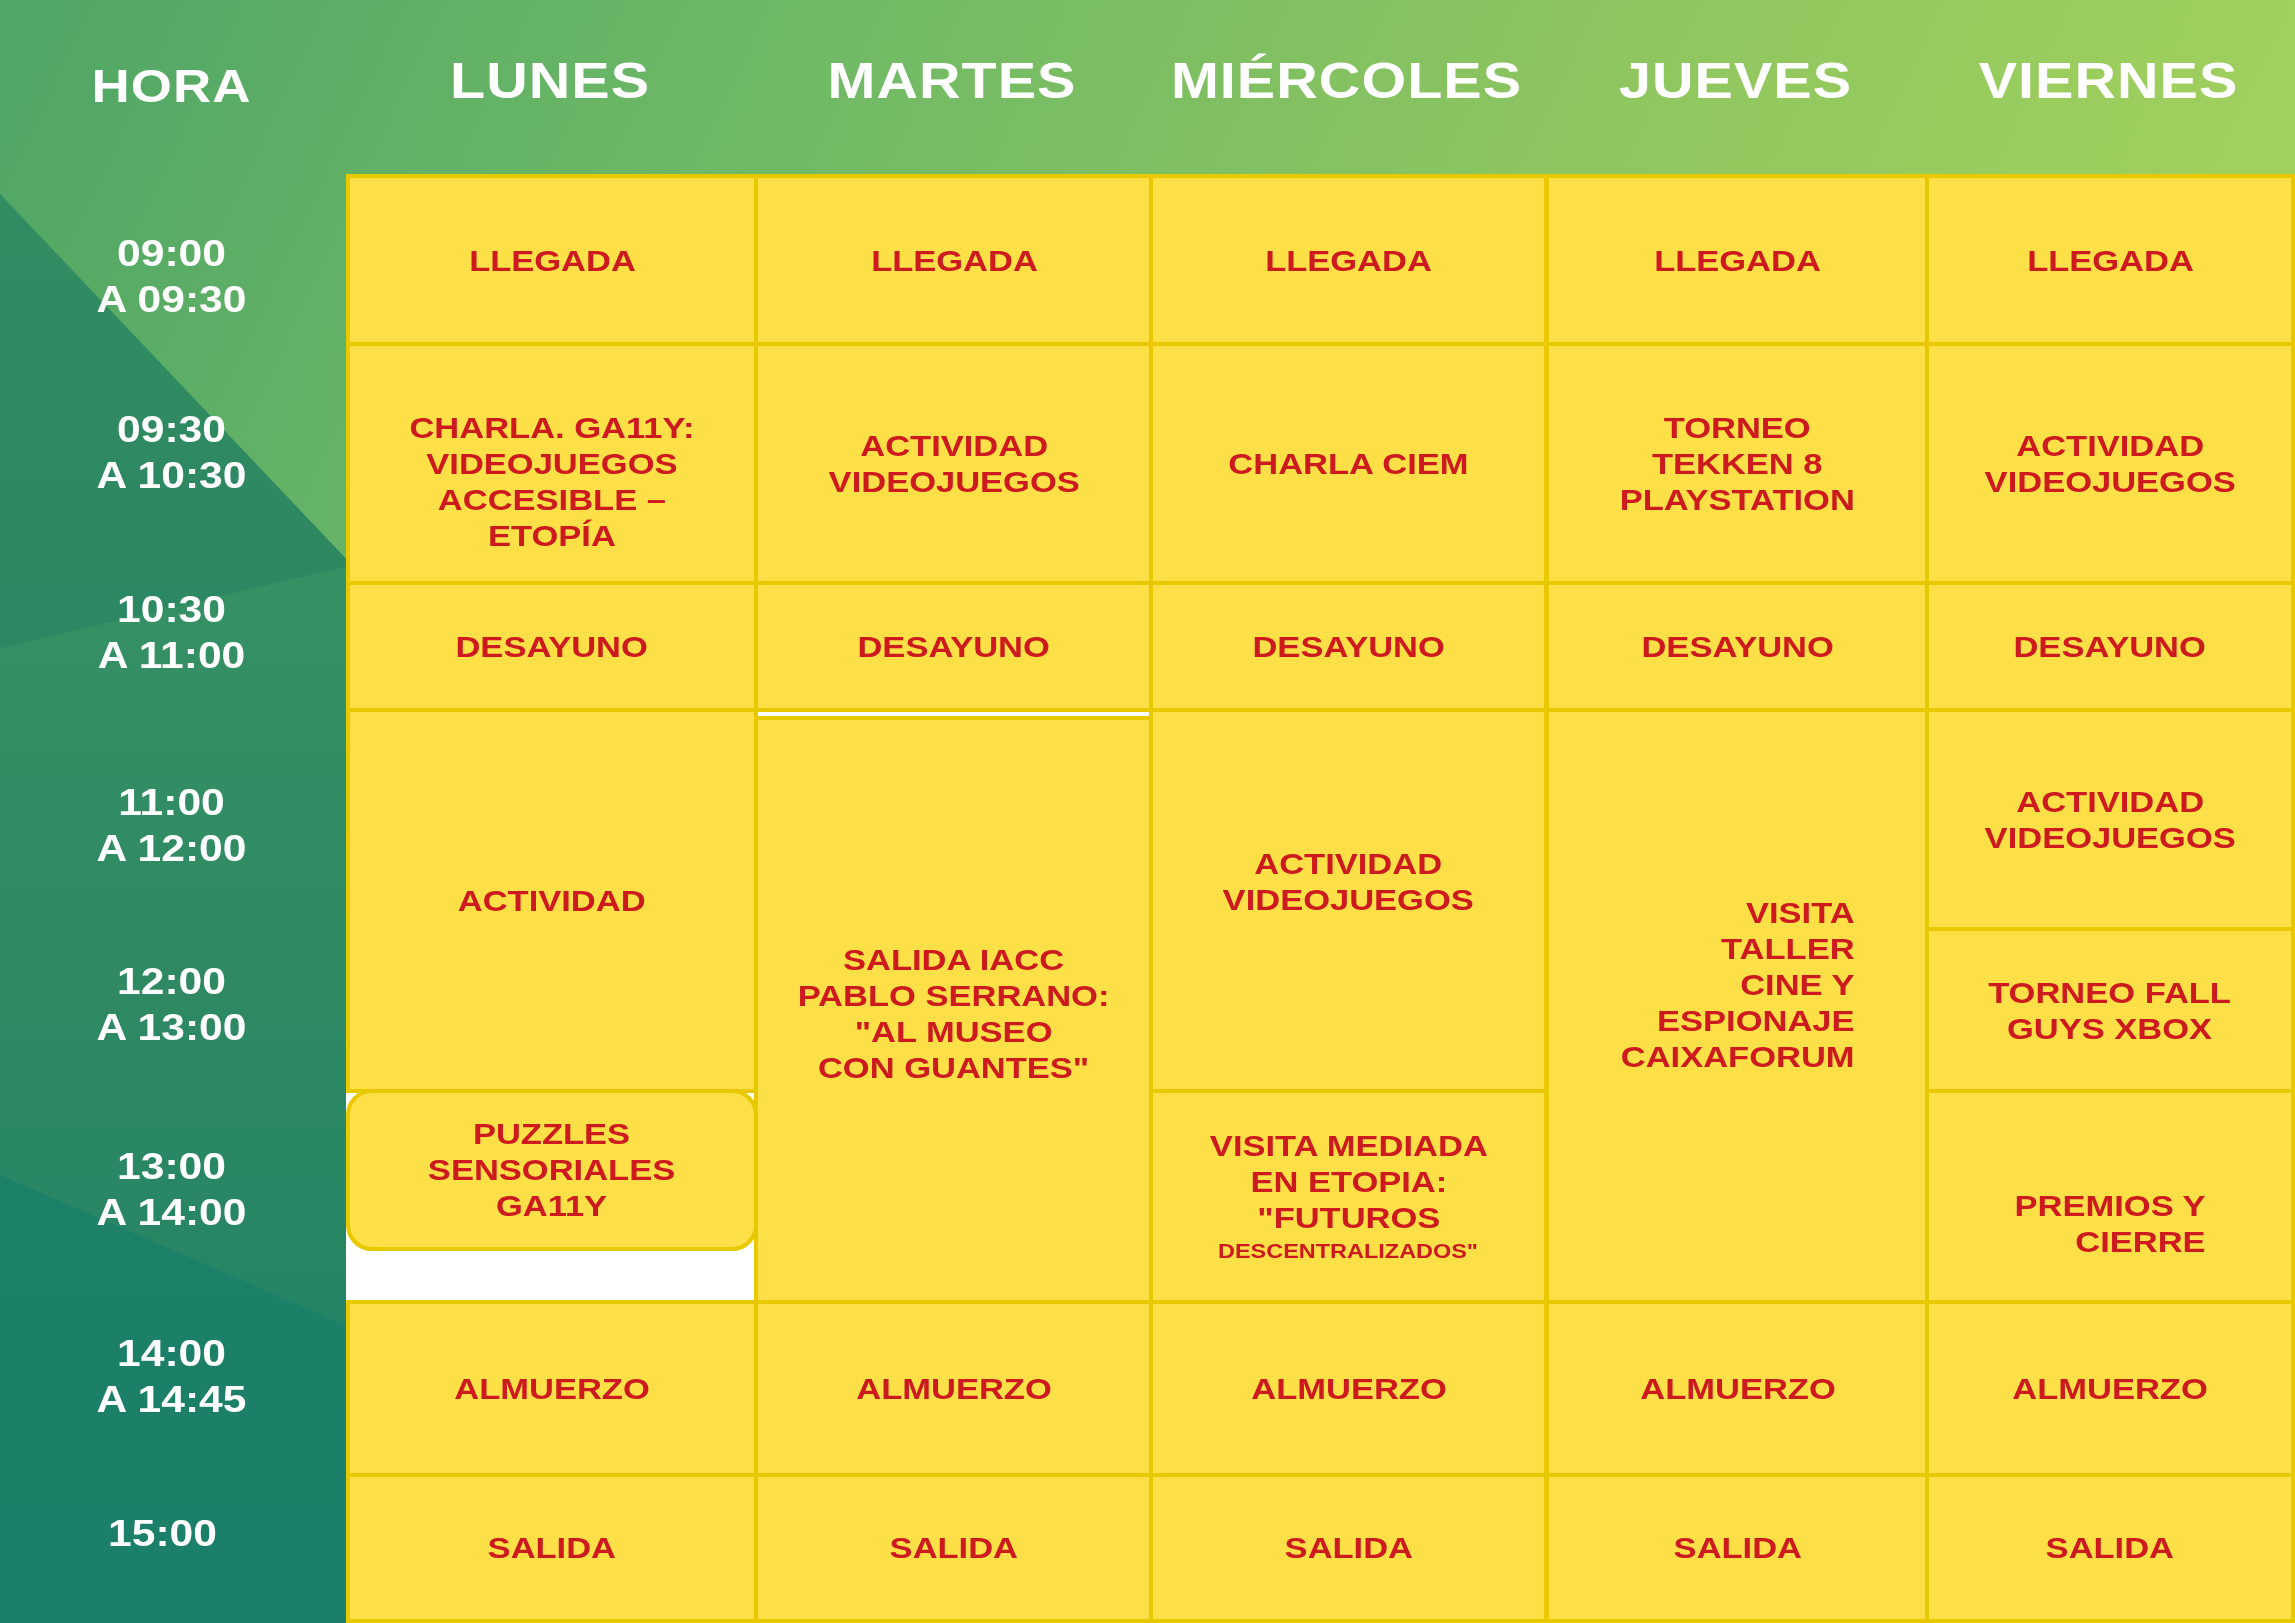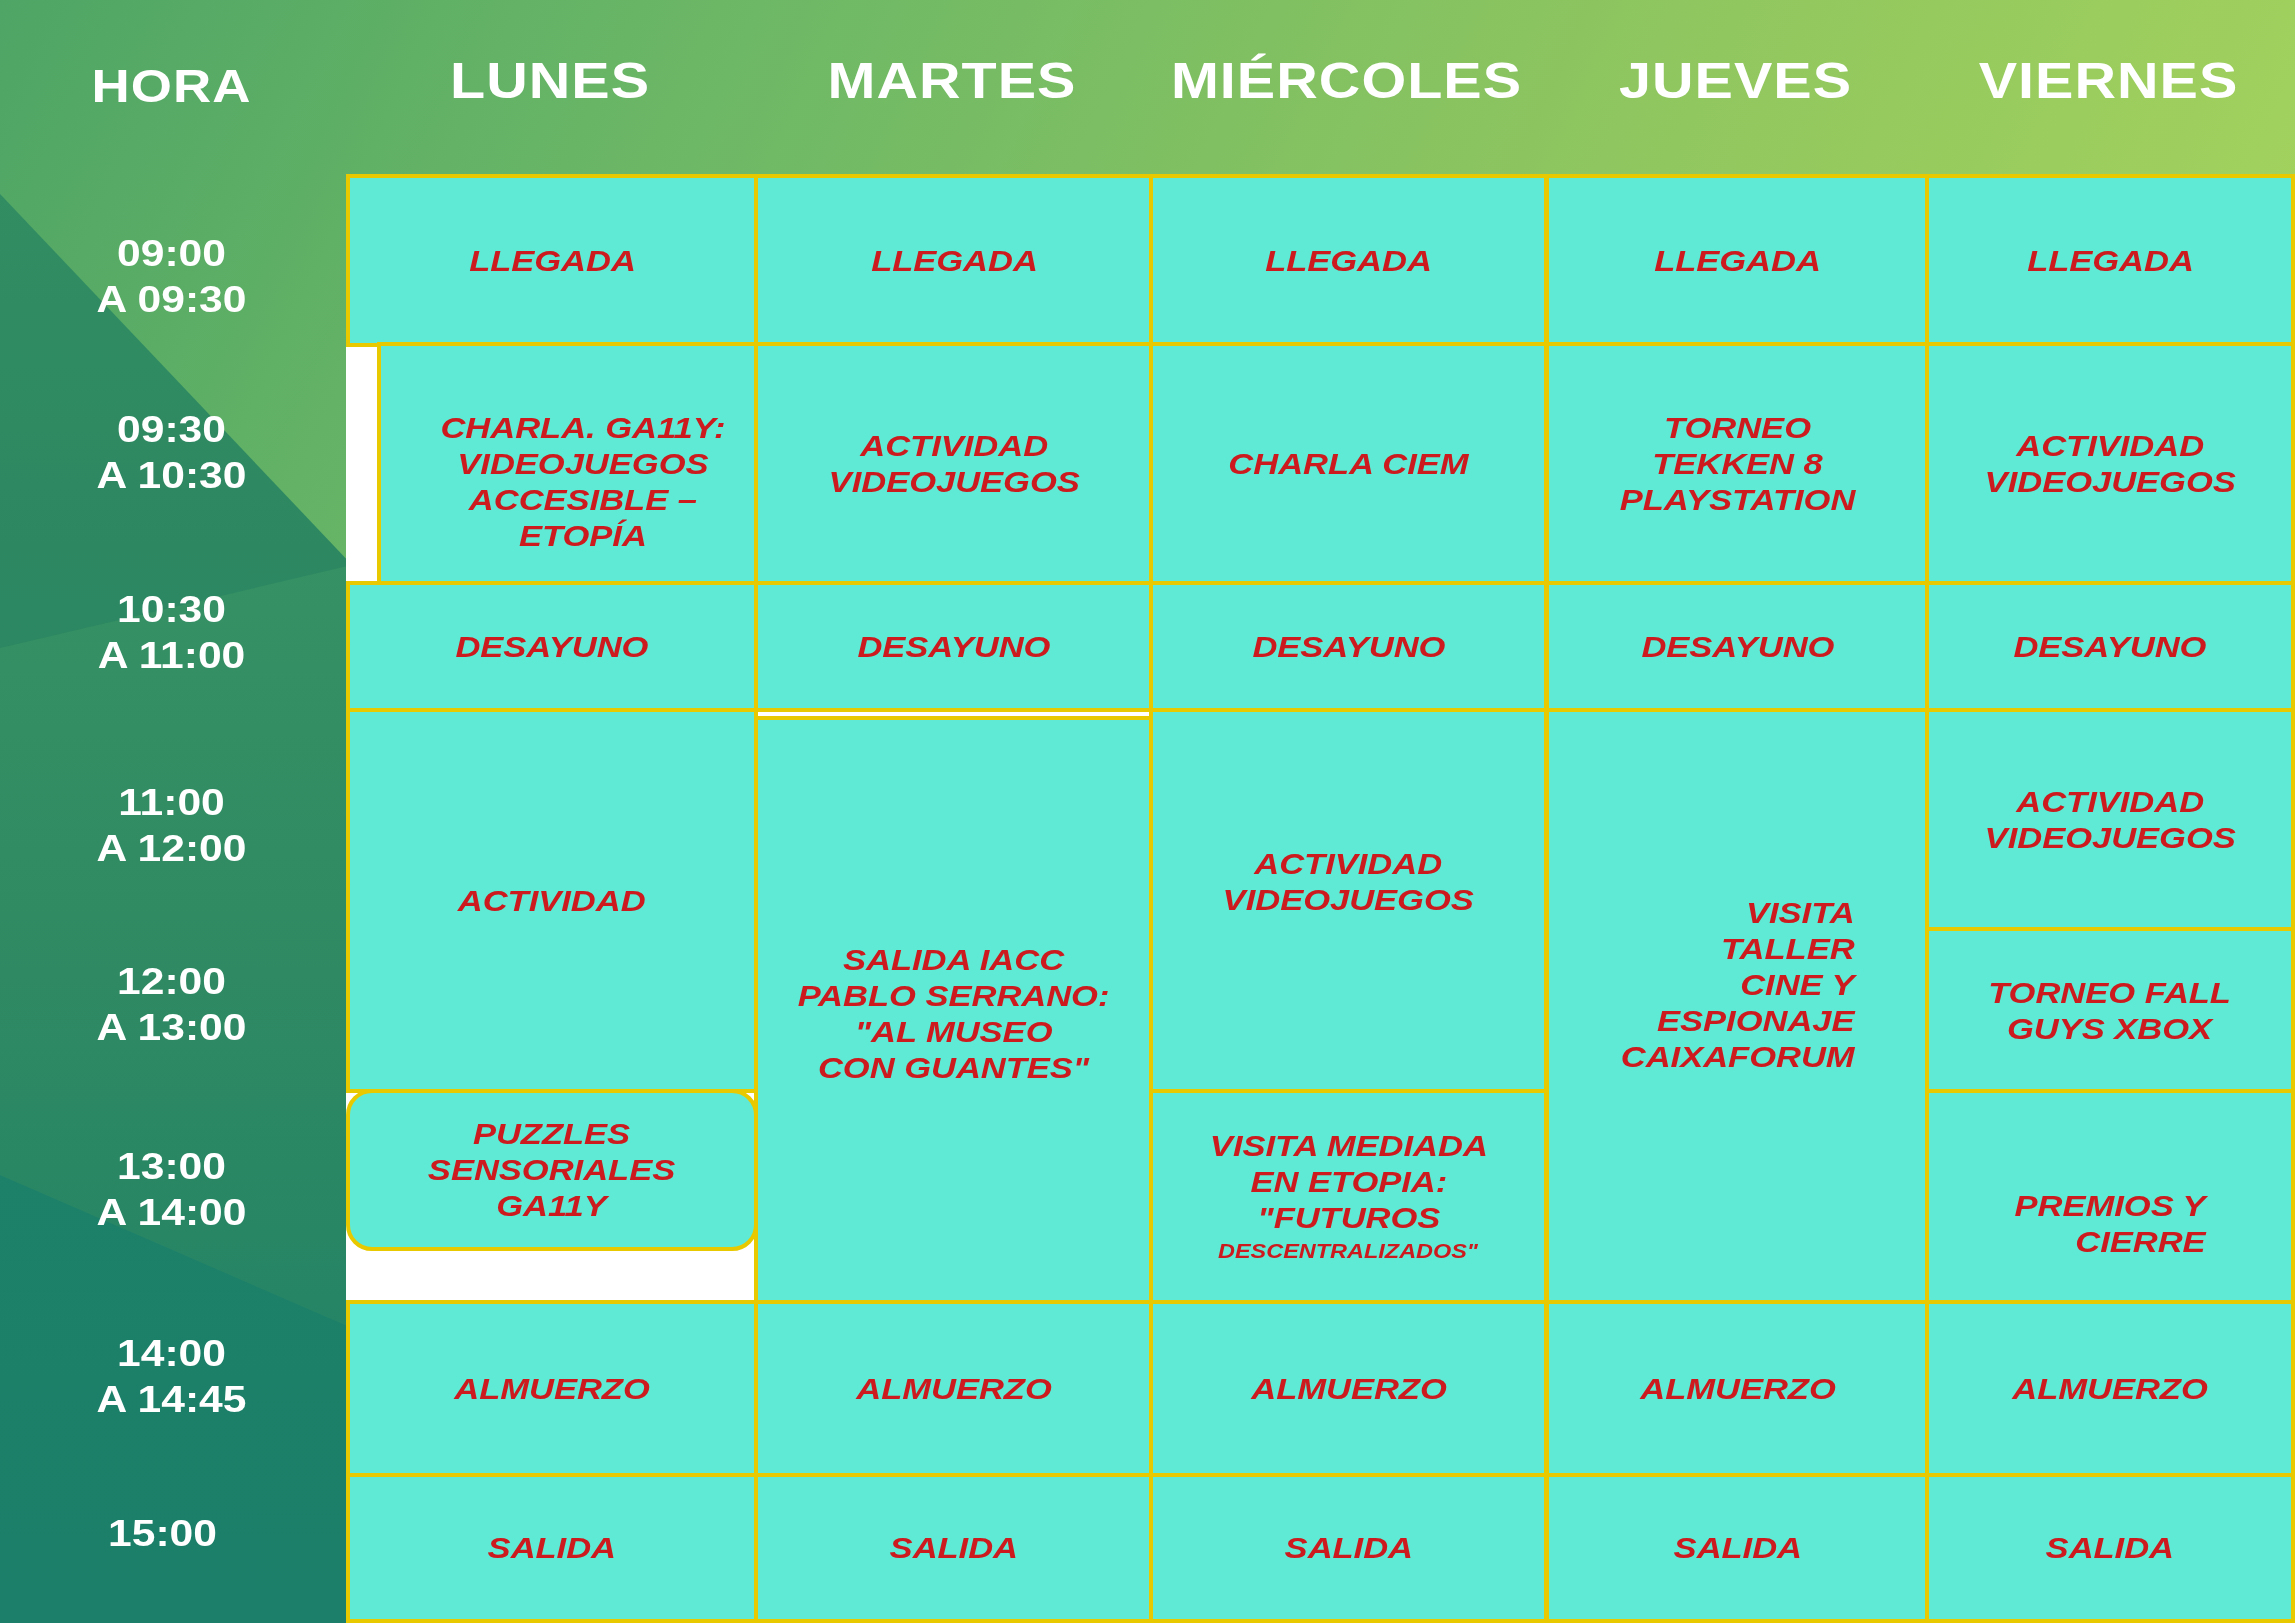--- a/index.html
+++ b/index.html
@@ -17,21 +17,21 @@
             background: rgba(20,110,90,0.25);
             clip-path: polygon(0 194px, 352px 565px, 0 648px); }
   .hdr { position:absolute; top:56px; height:56px; color:#fff; font-weight:bold;
          font-size:50px; letter-spacing:0.9px; text-align:center; line-height:56px;
          transform:scaleX(1.15); transform-origin:center; }
   .time { position:absolute; left:28px; width:287px; color:#fff; font-weight:bold;
           font-size:37px; line-height:46px; text-align:center; transform:scaleX(1.15); }
   .grid { position:absolute; left:346px; top:174px; width:1947px; height:1447px; background:#fff; }
   .cell { position:absolute; box-sizing:border-box; border:4.2px solid #e8c900;
           display:flex; align-items:center; justify-content:center; text-align:center;
-          background:#5eead4;font-style:italic; }
+          background:#fde047; }
   .cell span { color:#cc1a1e; font-weight:bold; font-size:30px; line-height:36px;
                transform:scaleX(1.15); display:block; white-space:pre-line; }
 </style>
 </head>
 <body>
 
 <div class="bg"></div>
 <div class="shard1"></div>
 <div class="shard3"></div>
 <div class="shard2"></div>
@@ -57,21 +57,21 @@
 A 14:00</div>
 <div class="time" style="top:1331px;white-space:pre-line;">14:00
 A 14:45</div>
 <div class="time" style="top:1511px;white-space:pre-line;left:18.5px;">15:00</div>
 
 <div class="grid"></div>
 
 <div class="cell" style="left:346px;top:174px;width:412px;height:173px;">
     <span>LLEGADA</span>
   </div>
-<div class="cell" style="left:346px;top:342px;width:412px;height:279px;margin-left:31px;">
+<div class="cell" style="left:346px;top:342px;width:412px;height:279px;">
     <span>CHARLA. GA11Y:
 VIDEOJUEGOS
 ACCESIBLE –
 ETOPÍA</span>
   </div>
 <div class="cell" style="left:346px;top:581px;width:412px;height:131px;">
     <span>DESAYUNO</span>
   </div>
 <div class="cell" style="left:346px;top:708px;width:412px;height:385px;">
     <span>ACTIVIDAD</span>

